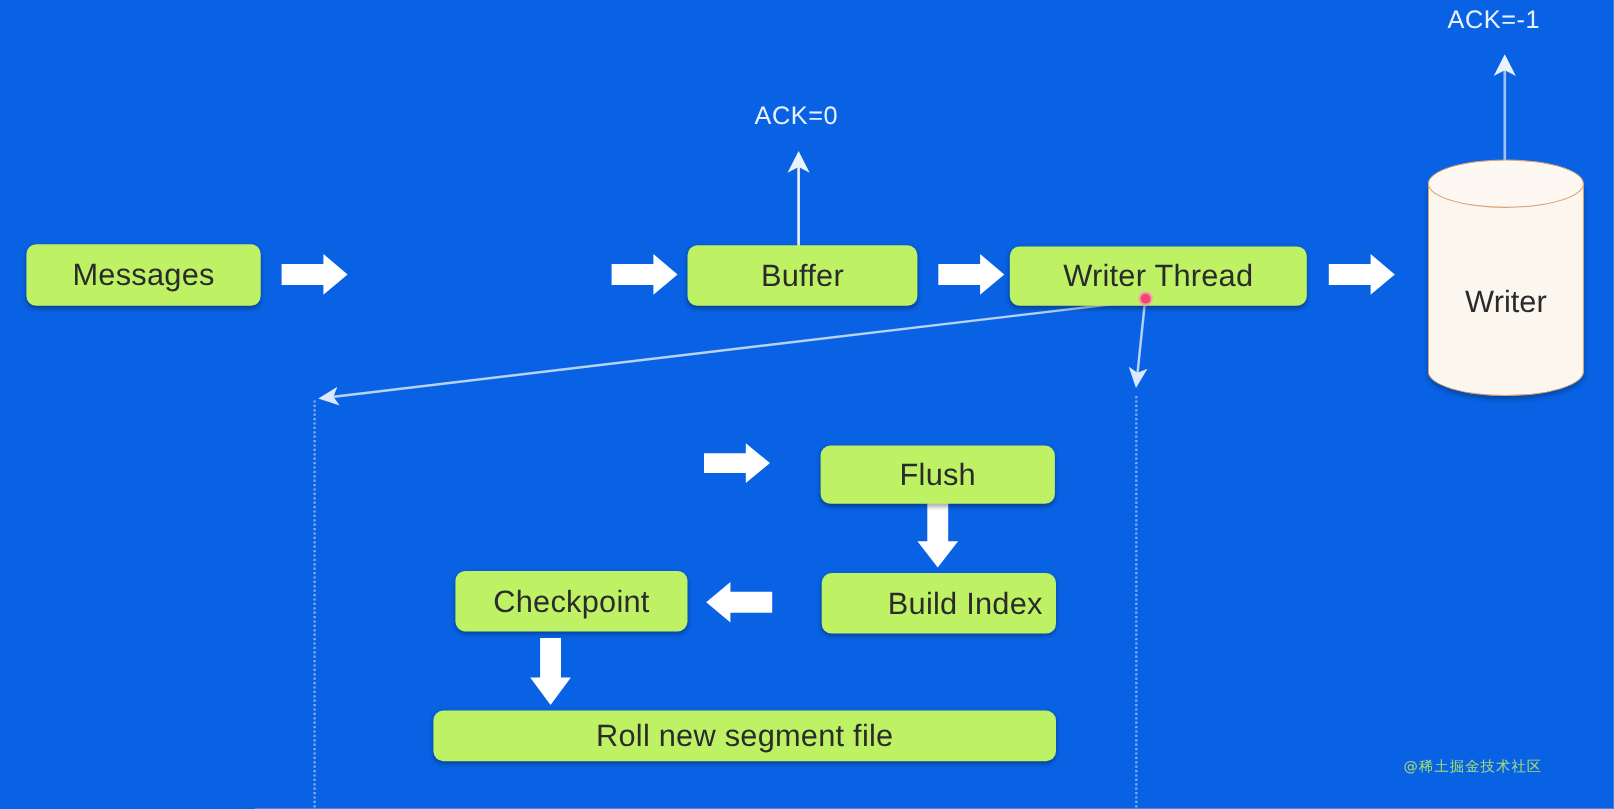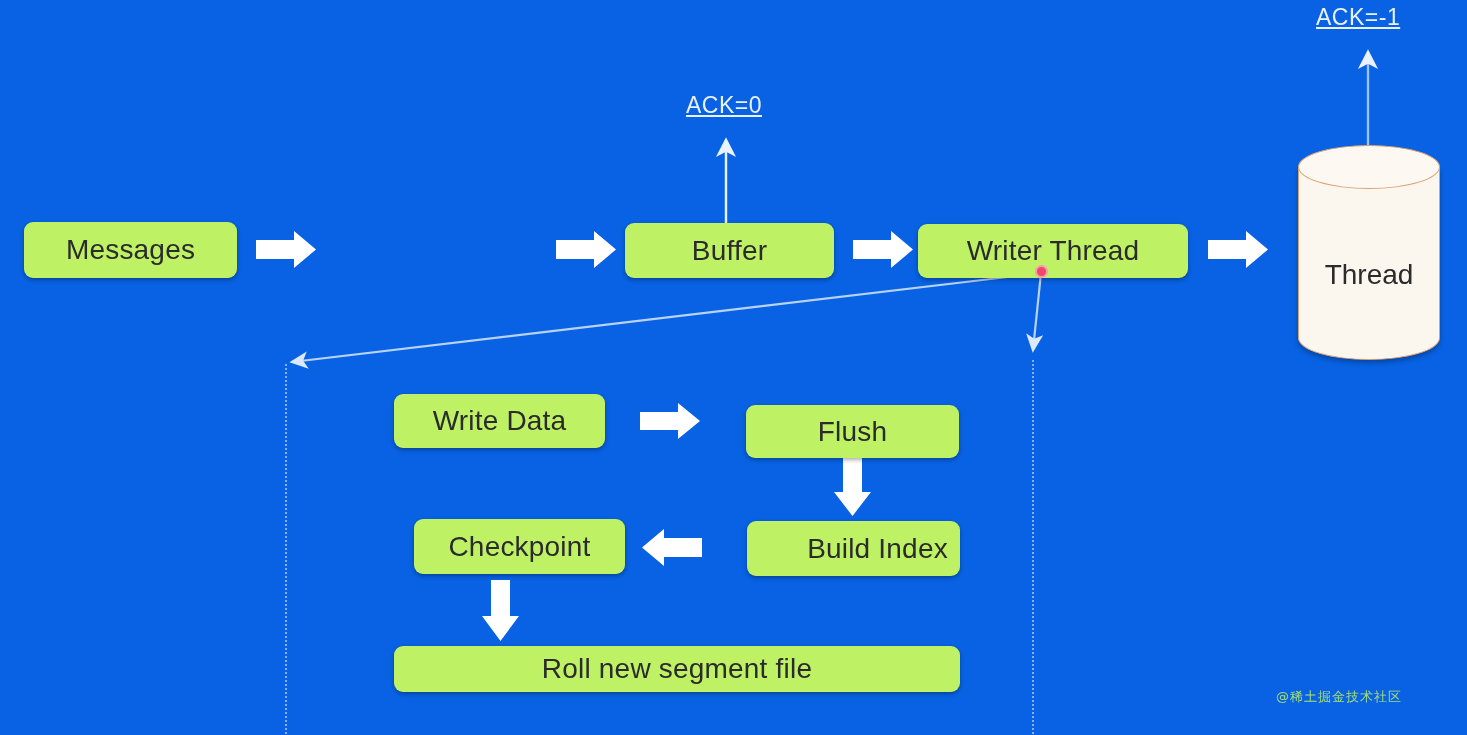--- a/index.html
+++ b/index.html
@@ -88,21 +88,20 @@
     position: relative;
     z-index: 3;
     margin-top: 46px;
   }
   .ack {
     position: absolute;
     color: #e9f1fe;
     font-size: 23px;
     letter-spacing: 0.5px;
     white-space: nowrap;
-    text-decoration: underline;
   }
   .cursor-dot {
     position: absolute;
     width: 13px;
     height: 13px;
     border-radius: 50%;
     background: #f0486b;
     border: 2px solid #fa9ab0;
     box-sizing: border-box;
     z-index: 20;
@@ -173,35 +172,32 @@
     <span>Writer Thread</span>
   </div>
 
   <div class="node" style="left:625px; top:223px; width:209px; height:55px;">
     <span>Buffer</span>
   </div>
 
   <div class="cyl" style="left:1298px; top:145px; width:142px; height:215px;">
     <div class="cyl-body"></div>
     <div class="cyl-top"></div>
-    <div class="cyl-label">Thread</div>
+    <div class="cyl-label">Writer</div>
   </div>
 
   <div class="ack" style="left:686px; top:92px;">
     <span>ACK=0</span>
   </div>
   <div class="ack" style="left:1316px; top:4px;">
     <span>ACK=-1</span>
   </div>
 
   <div class="cursor-dot" style="left:1035px; top:265px;"></div>
 
-  <div class="node" style="left:394px; top:394px; width:211px; height:54px;">
-    <span>Write Data</span>
-  </div>
 
   <div class="node" style="left:746px; top:405px; width:213px; height:53px;">
     <span>Flush</span>
   </div>
 
   <div class="node" style="left:747px; top:521px; width:213px; height:55px;padding-left:48px;">
     <span>Build Index</span>
   </div>
 
   <div class="node" style="left:414px; top:519px; width:211px; height:55px;">

